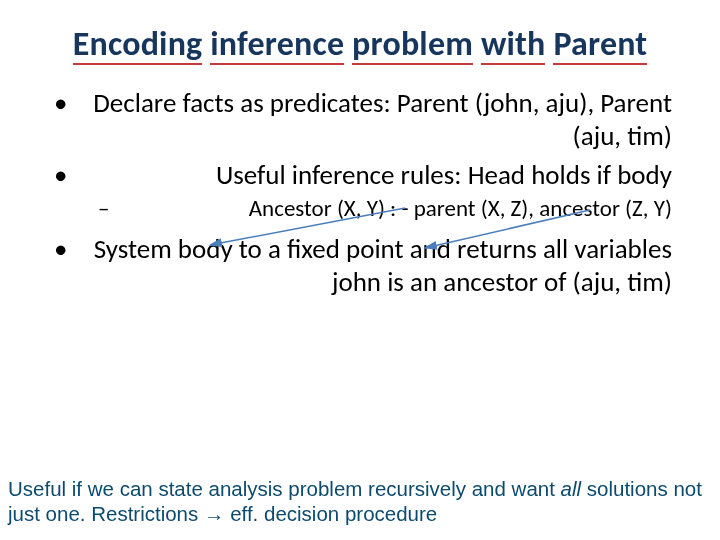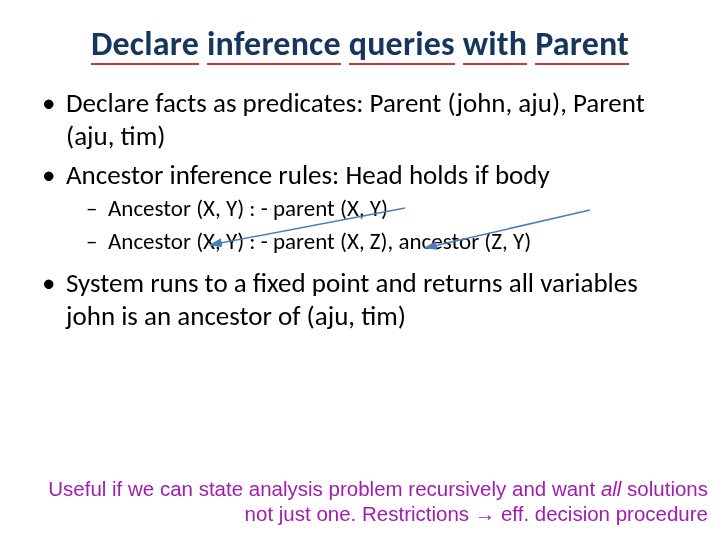--- a/index.html
+++ b/index.html
@@ -28,24 +28,25 @@
     margin: 6px 0 22px 0;
     letter-spacing: 0.2px;
   }
   .title .word {
     display: inline-block;
     border-bottom: 2px solid #C33B3B;
     padding-bottom: 0px;
   }
   ul.level1 {
     list-style: none;
-    margin: 0;
+    margin: 12px;
     padding: 0 6px 0 6px;
     font-size: 27px;
     line-height: 1.22;
+    text-align: right;
   }
   ul.level1 > li {
     position: relative;
     padding-left: 30px;
     margin-bottom: 6px;
   }
   ul.level1 > li::before {
     content: "•";
     position: absolute;
     left: 6px;
@@ -69,69 +70,65 @@
     content: "–";
     position: absolute;
     left: 2px;
     top: 0;
     font-size: 23px;
     color: #000;
   }
   .italic { font-style: italic; }
   .footnote {
     position: absolute;
-    left: 21px;
+    left: 8px;
     right: 12px;
     bottom: 14px;
     font-family: Arial, sans-serif;
     font-size: 20.5px;
     line-height: 1.22;
-    color: #a21caf;
-    text-align: right;
+    color: #0c4a6e;
   }
   
   svg.arrows {
     position: absolute;
     left: 0;
     top: 0;
     width: 720px;
     height: 540px;
     pointer-events: none;
   }
 </style>
 </head>
 <body>
 
 <div class="slide">
 
   <div class="title">
-    <span class="word">Declare</span>
+    <span class="word">Encoding</span>
     <span class="word">inference</span>
-    <span class="word">queries</span>
+    <span class="word">problem</span>
     <span class="word">with</span>
     <span class="word">Parent</span>
   </div>
 
   <ul class="level1">
     <li>
       <span>Declare facts as predicates: Parent (john, aju), Parent (aju, tim)</span>
     </li>
     <li>
-      <span>Ancestor inference rules: Head holds if body</span>
+      <span>Useful inference rules: Head holds if body</span>
       <ul class="level2">
-        <li>
-          <span>Ancestor (X, Y) : - parent (X, Y)</span>
-        </li>
         <li>
           <span>Ancestor (X, Y) : - parent (X, Z), ancestor (Z, Y)</span>
         </li>
       </ul>
     </li>
     <li>
-      <span>System runs to a fixed point and returns all variables john is an ancestor of (aju, tim)</span>
+      <span>System body to a fixed point and returns all variables john is an ancestor of (aju, tim)</span>
     </li>
   </ul>
 
   <div class="footnote">
     <span>Useful if we can state analysis problem recursively and want </span><span class="italic">all</span><span> solutions not just one. Restrictions </span><span>→</span><span> eff. decision procedure</span>
   </div>
 
   <svg class="arrows">
     <defs>
       <marker id="ah" markerWidth="10" markerHeight="10" refX="8" refY="3" orient="auto">

